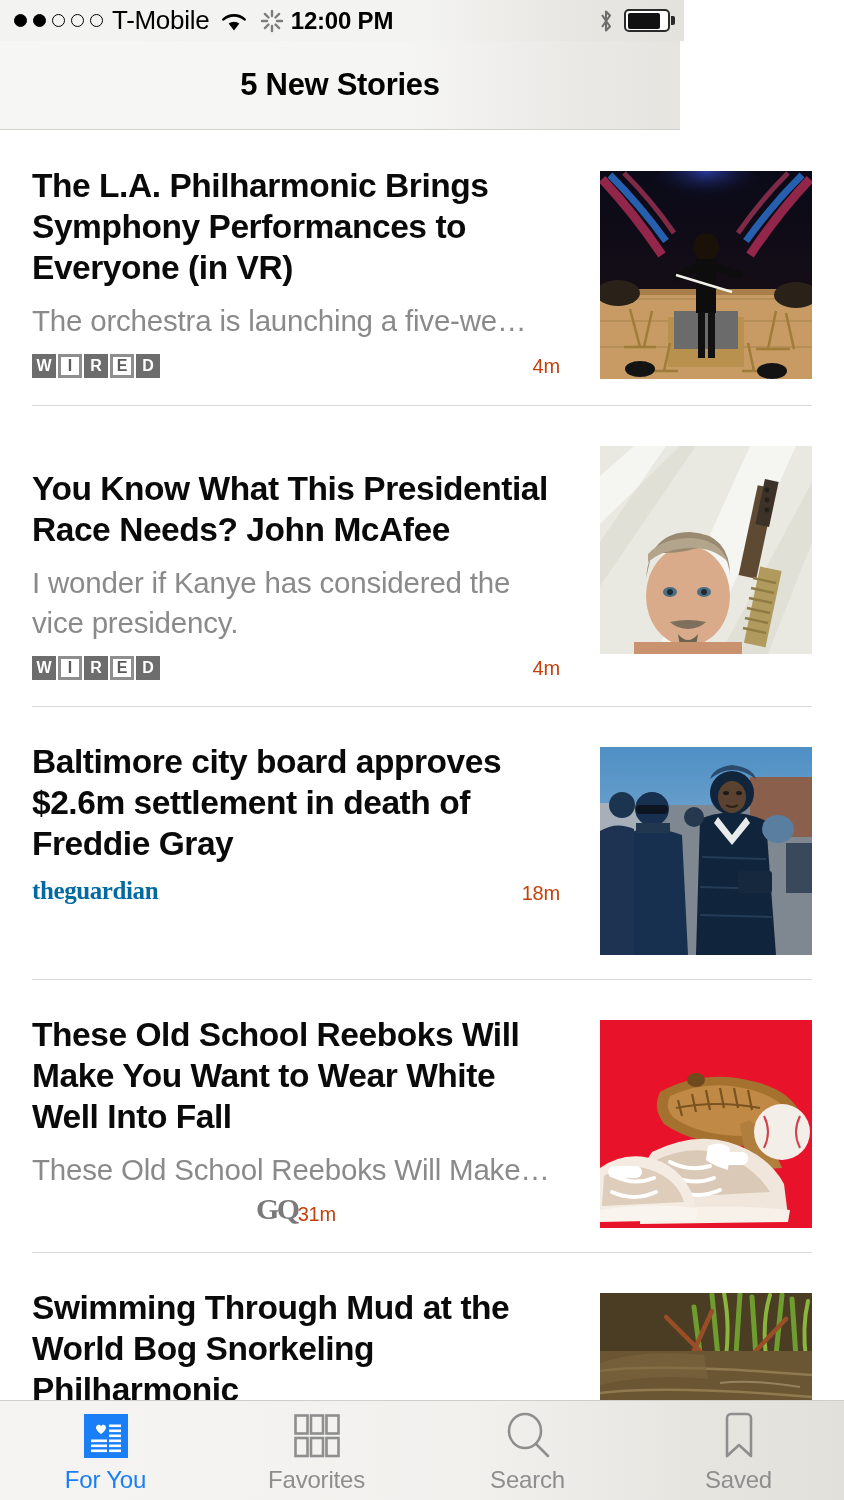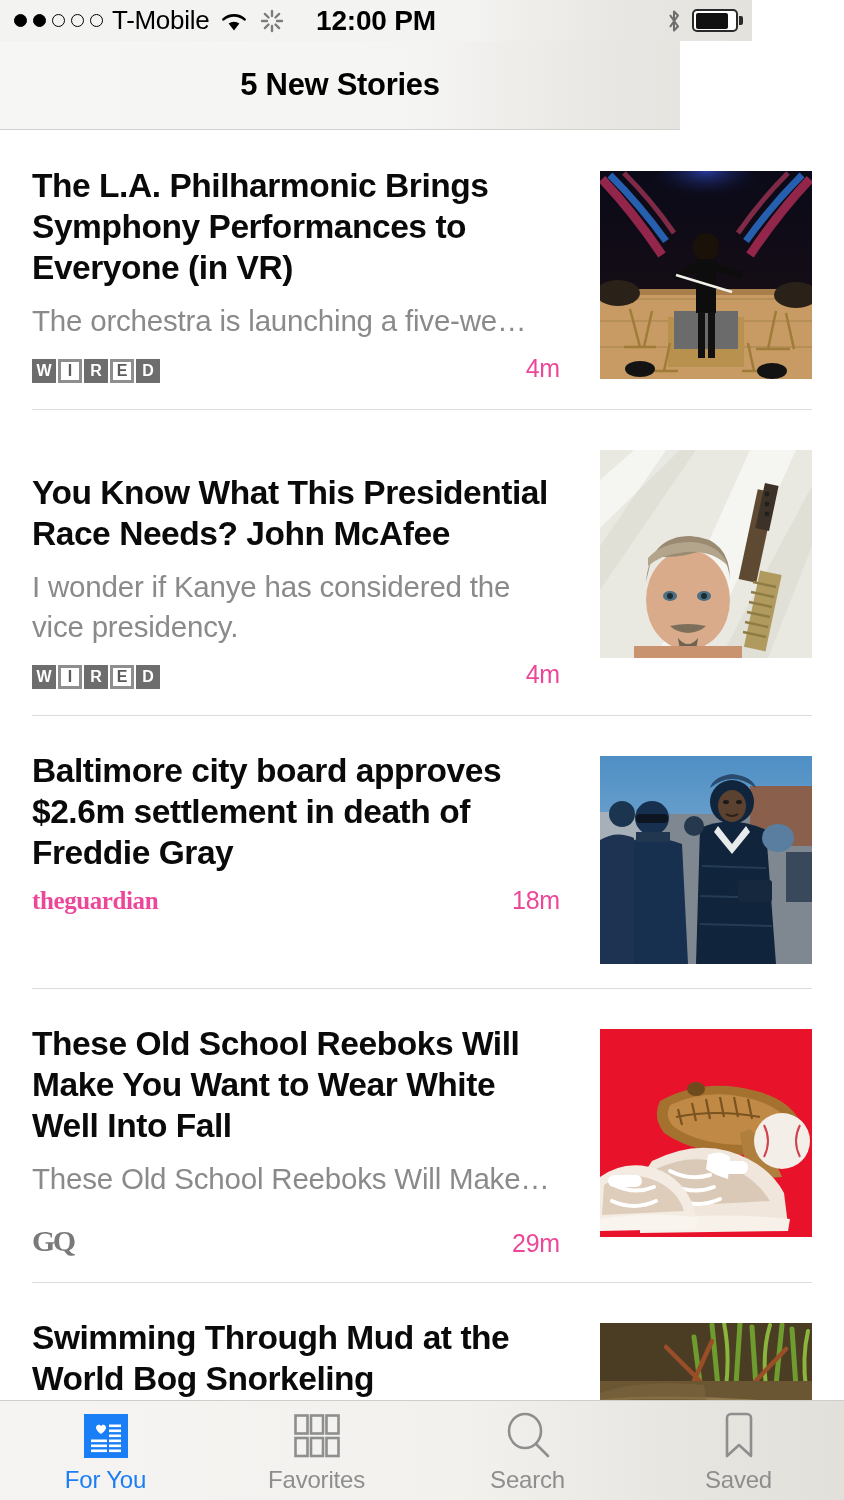--- a/index.html
+++ b/index.html
@@ -6,35 +6,35 @@
   html,body { width:844px; height:1500px; overflow:hidden; }
   body {
     font-family:"Liberation Sans", sans-serif;
     background:#ffffff;
     -webkit-font-smoothing:antialiased;
   }
   .phone { position:relative; width:844px; height:1500px; background:#fff; overflow:hidden; }
 
   
   .statusbar {
-    position:absolute; top:0; left:0; width:752px; height:41px;
+    position:absolute; top:0; left:0; width:684px; height:41px;
     background:linear-gradient(to right,#f3f3f1 0%,#f3f3f1 62%,#e9e7e3 82%,#e4e2dd 100%);
     display:flex; align-items:center; font-size:26px; color:#000;
   }
   .sb-left { display:flex; align-items:center; gap:0px; padding-left:14px; flex:0 0 auto; }
   .dots { display:flex; align-items:center; gap:6px; margin-right:9px; }
   .dot { width:13px; height:13px; border-radius:50%; border:1.8px solid #000; }
   .dot.on { background:#000; }
   .carrier { font-size:26px; letter-spacing:-0.3px; margin-right:11px; color:#000; }
   .wifi { position:relative; width:28px; height:22px; margin-right:11px; }
   .wifi svg { display:block; }
   .spinner { position:relative; width:26px; height:26px; }
   .sb-center {
     position:absolute; left:0; right:0; text-align:center;
-    font-size:28px; font-weight:600; letter-spacing:-0.2px; color:#000;
+    font-size:24px; font-weight:600; letter-spacing:-0.2px; color:#000;
   }
   .sb-right {
     position:absolute; right:14px; top:0; height:41px;
     display:flex; align-items:center; gap:10px;
   }
   .bt { width:16px; height:26px; }
   .battery { position:relative; width:46px; height:23px; }
   .battery .shell {
     position:absolute; inset:0; border:2px solid #2a2a2a; border-radius:5px;
     background:#ffffff;
@@ -69,34 +69,34 @@
     font-size:33.5px; font-weight:bold; color:#0a0a0a;
     line-height:41px; letter-spacing:-0.45px;
   }
   .excerpt {
     font-size:29.5px; color:#8a8a8a; line-height:40px;
     letter-spacing:-0.2px; white-space:pre-line;
   }
   .metarow {
     display:flex; align-items:flex-end; justify-content:space-between;
   }
-  .time { font-size:25px; color:#ec4899; letter-spacing:-0.2px; }
+  .time { font-size:20px; color:#c2410c; letter-spacing:-0.2px; }
 
   
   .pub-wired { display:flex; align-items:center; gap:2px; }
   .pub-wired span {
     display:inline-flex; align-items:center; justify-content:center;
     width:24px; height:24px; font-size:16px; font-weight:bold;
     font-family:"Liberation Sans", sans-serif; line-height:1;
   }
   .pub-wired span.solid { background:#6d6d6d; color:#fff; }
   .pub-wired span.hollow { background:#fff; color:#5a5a5a; box-shadow:inset 0 0 0 3px #8e8e8e; }
   .pub-guardian {
     font-family:"Liberation Serif", serif; font-size:25px; font-weight:bold;
-    color:#ec4899; letter-spacing:-0.4px;
+    color:#0369a1; letter-spacing:-0.4px;
   }
   .pub-gq {
     font-family:"Liberation Serif", serif; font-size:30px; font-weight:bold;
     color:#7a7a7a; letter-spacing:-2.5px;
   }
 
   
   .thumb {
     flex:0 0 auto; width:212px; height:208px; overflow:hidden;
     background:#ddd; position:relative;
@@ -359,23 +359,23 @@
         </div>
       </div>
     </div>
     <div class="divider"></div>
 
     <div class="card" style="padding-top:34px;padding-bottom:24px;">
       <div class="card-inner">
         <div class="card-text">
           <div class="headline" style="width:510px;">These Old School Reeboks Will Make You Want to Wear White Well Into Fall</div>
           <div class="excerpt" style="margin-top:13px;">These Old School Reeboks Will Make…</div>
-          <div class="metarow" style="margin-top:25px;width:528px;">
+          <div class="metarow" style="margin-top:2px;width:528px;justify-content:center;">
             <div class="pub-gq">GQ</div>
-            <div class="time">29m</div>
+            <div class="time">31m</div>
           </div>
         </div>
         <div class="thumb" style="margin-top:6px;">
           <svg viewBox="0 0 212 208" preserveAspectRatio="none">
             <rect width="212" height="208" fill="#e8132b"></rect>
             <g>
               <path d="M60 72 Q104 48 156 62 Q188 70 200 92 Q196 122 150 126 Q96 126 64 104 Q52 88 60 72 Z" fill="#a5712f"></path>
               <path d="M70 76 Q108 58 152 70 Q180 78 190 94 Q182 114 146 116 Q100 116 74 98 Q64 88 70 76 Z" fill="#c08a46"></path>
               <g stroke="#7a5320" stroke-width="2.2" fill="none">
                 <path d="M78 80 L82 96 M92 74 L96 92 M106 70 L110 90 M120 68 L124 88 M134 68 L138 88 M148 70 L152 90"></path>

